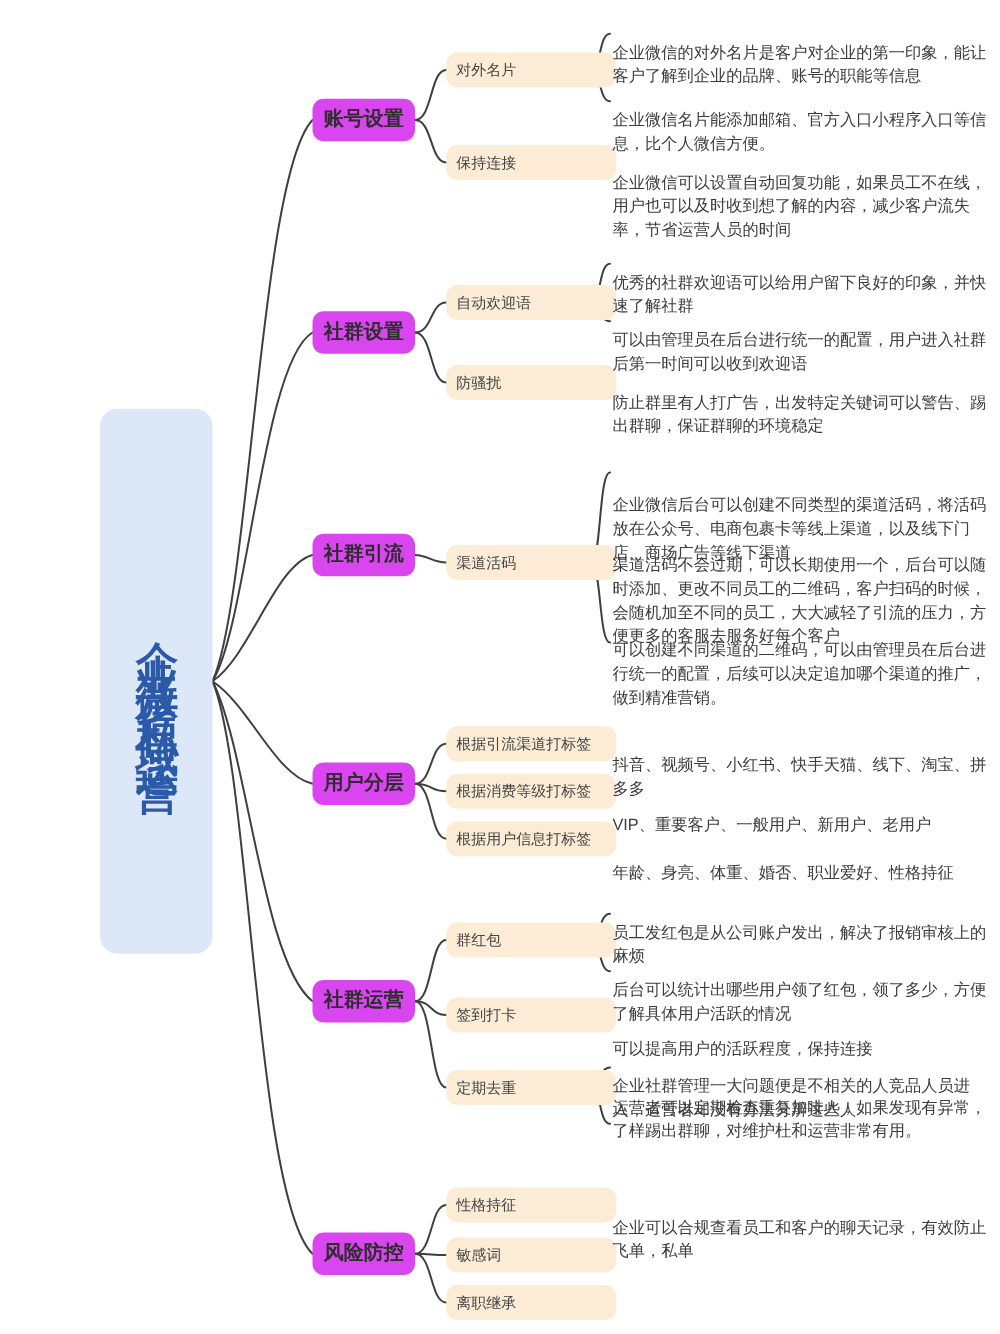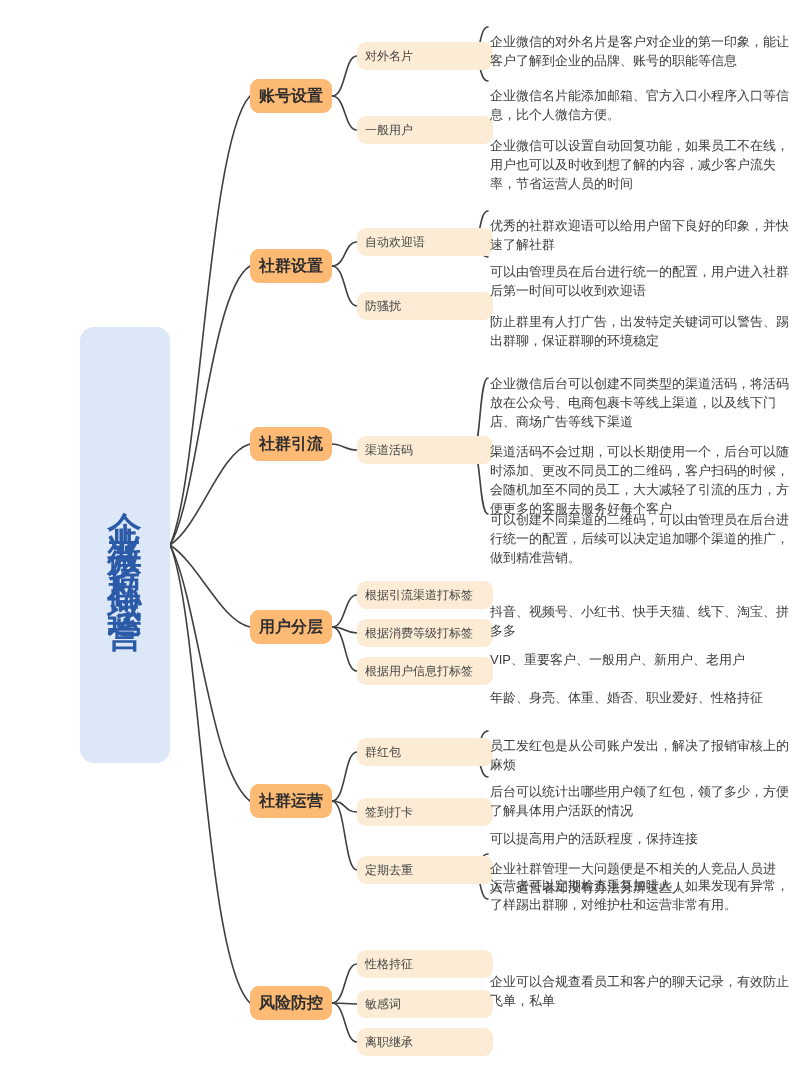--- a/index.html
+++ b/index.html
@@ -14,21 +14,21 @@
     position:absolute;left:80px;top:327px;width:90px;height:436px;
     background:#dce8f7;border-radius:14px;
     display:flex;align-items:center;justify-content:center;
   }
   .root-node .vtext{
     writing-mode:vertical-lr;text-orientation:upright;
     font-size:34px;font-weight:bold;color:#2b5aa8;letter-spacing:15px;line-height:1;
   }
   .branch{
     position:absolute;left:250px;width:82px;height:34px;
-    background:#fdba74;border-radius:9px;
+    background:#d946ef;border-radius:9px;
     font-size:16px;font-weight:bold;color:#2d2d2d;
     text-align:center;line-height:34px;white-space:nowrap;
   }
   .sub{
     position:absolute;left:357px;width:136px;height:28px;
     background:#fcecd5;border-radius:9px;box-sizing:border-box;
     font-size:12px;color:#454545;line-height:28px;padding-left:8px;
     white-space:nowrap;overflow:hidden;
   }
   .note{
@@ -91,41 +91,41 @@
   </div>
 
   <div class="branch" style="top:79px">账号设置</div>
   <div class="branch" style="top:249px">社群设置</div>
   <div class="branch" style="top:427px">社群引流</div>
   <div class="branch" style="top:610px">用户分层</div>
   <div class="branch" style="top:784px">社群运营</div>
   <div class="branch" style="top:986px">风险防控</div>
 
   <div class="sub" style="top:42px">对外名片</div>
-  <div class="sub" style="top:116px">一般用户</div>
+  <div class="sub" style="top:116px">保持连接</div>
   <div class="sub" style="top:228px">自动欢迎语</div>
   <div class="sub" style="top:292px">防骚扰</div>
   <div class="sub" style="top:436px">渠道活码</div>
   <div class="sub" style="top:581px">根据引流渠道打标签</div>
   <div class="sub" style="top:619px">根据消费等级打标签</div>
   <div class="sub" style="top:657px">根据用户信息打标签</div>
   <div class="sub" style="top:738px">群红包</div>
   <div class="sub" style="top:798px">签到打卡</div>
   <div class="sub" style="top:856px">定期去重</div>
   <div class="sub" style="top:950px">性格持征</div>
   <div class="sub" style="top:990px">敏感词</div>
   <div class="sub" style="top:1028px">离职继承</div>
 
   <div class="note" style="top:8px">企业微信的对外名片是客户对企业的第一印象，能让客户了解到企业的品牌、账号的职能等信息</div>
   <div class="note" style="top:62px">企业微信名片能添加邮箱、官方入口小程序入口等信息，比个人微信方便。</div>
   <div class="note" style="top:112px">企业微信可以设置自动回复功能，如果员工不在线，用户也可以及时收到想了解的内容，减少客户流失率，节省运营人员的时间</div>
   <div class="note" style="top:192px">优秀的社群欢迎语可以给用户留下良好的印象，并快速了解社群</div>
   <div class="note" style="top:238px">可以由管理员在后台进行统一的配置，用户进入社群后第一时间可以收到欢迎语</div>
   <div class="note" style="top:288px">防止群里有人打广告，出发特定关键词可以警告、踢出群聊，保证群聊的环境稳定</div>
-  <div class="note" style="top:350px">企业微信后台可以创建不同类型的渠道活码，将活码放在公众号、电商包裹卡等线上渠道，以及线下门店、商场广告等线下渠道</div>
+  <div class="note" style="top:370px">企业微信后台可以创建不同类型的渠道活码，将活码放在公众号、电商包裹卡等线上渠道，以及线下门店、商场广告等线下渠道</div>
   <div class="note" style="top:418px">渠道活码不会过期，可以长期使用一个，后台可以随时添加、更改不同员工的二维码，客户扫码的时候，会随机加至不同的员工，大大减轻了引流的压力，方便更多的客服去服务好每个客户</div>
   <div class="note" style="top:486px">可以创建不同渠道的二维码，可以由管理员在后台进行统一的配置，后续可以决定追加哪个渠道的推广，做到精准营销。</div>
   <div class="note" style="top:578px">抖音、视频号、小红书、快手天猫、线下、淘宝、拼多多</div>
   <div class="note" style="top:626px">VIP、重要客户、一般用户、新用户、老用户</div>
   <div class="note" style="top:664px">年龄、身亮、体重、婚否、职业爱好、性格持征</div>
   <div class="note" style="top:712px">员工发红包是从公司账户发出，解决了报销审核上的麻烦</div>
   <div class="note" style="top:805px">可以提高用户的活跃程度，保持连接</div>
   <div class="note" style="top:758px">后台可以统计出哪些用户领了红包，领了多少，方便了解具体用户活跃的情况</div>
   <div class="note" style="top:835px">企业社群管理一大问题便是不相关的人竞品人员进入，运营者却没有办法分辨这些人</div>
   <div class="note" style="top:852px">运营者可以定期检查重复加啡人，如果发现有异常，了样踢出群聊，对维护杜和运营非常有用。</div>

